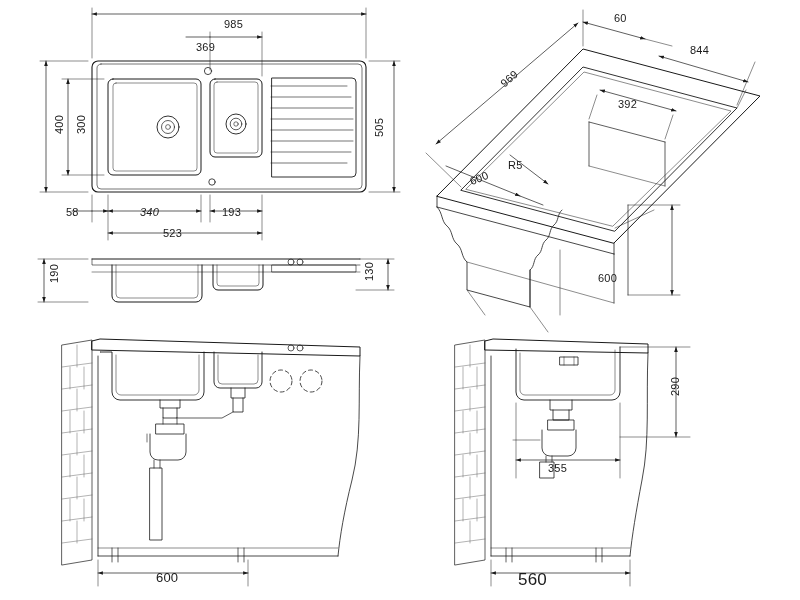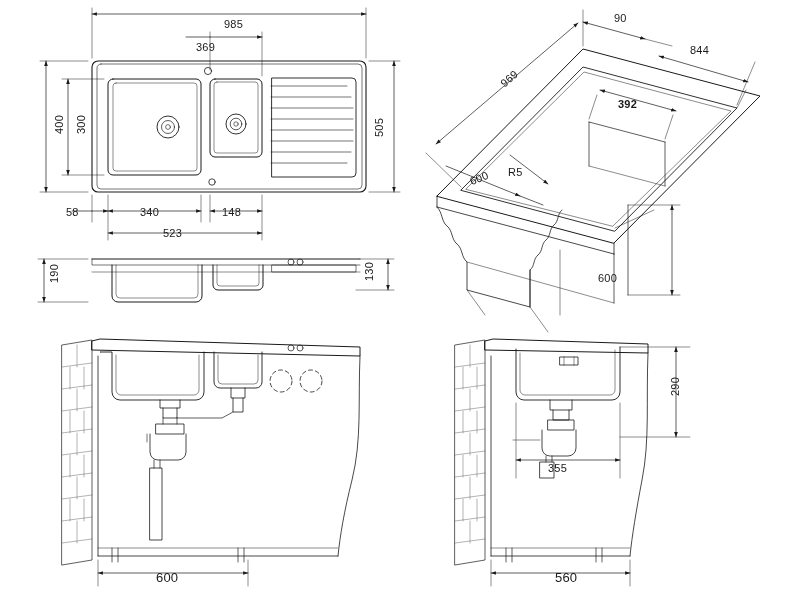--- a/index.html
+++ b/index.html
@@ -339,34 +339,34 @@
 
     </g>
   </svg>
 
   <div class="dim-text" style="left:224px; top:18px;">985</div>
   <div class="dim-text" style="left:196px; top:41px;">369</div>
   <div class="dim-text rot" style="left:373px; top:137px; transform:rotate(-90deg);">505</div>
   <div class="dim-text rot" style="left:53px; top:134px; transform:rotate(-90deg);">400</div>
   <div class="dim-text rot" style="left:75px; top:134px; transform:rotate(-90deg);">300</div>
   <div class="dim-text" style="left:66px; top:206px;">58</div>
-  <div class="dim-text" style="left:140px; top:206px;">340</div>
-  <div class="dim-text" style="left:222px; top:206px;">148</div>
+  <div class="dim-text" style="left:140px; top:206px;font-style:italic;">340</div>
+  <div class="dim-text" style="left:222px; top:206px;">193</div>
   <div class="dim-text" style="left:163px; top:227px;text-align:center;">523</div>
 
-  <div class="dim-text" style="left:614px; top:12px;">90</div>
+  <div class="dim-text" style="left:614px; top:12px;">60</div>
   <div class="dim-text" style="left:690px; top:44px;">844</div>
   <div class="dim-text rot" style="left:498px; top:80px; transform:rotate(-40deg);">969</div>
-  <div class="dim-text" style="left:618px; top:98px;font-weight:bold;">392</div>
-  <div class="dim-text" style="left:508px; top:166px;">R5</div>
+  <div class="dim-text" style="left:618px; top:98px;">392</div>
+  <div class="dim-text" style="left:508px; top:159px;">R5</div>
   <div class="dim-text rot" style="left:468px; top:176px; transform:rotate(-22deg);">600</div>
   <div class="dim-text" style="left:598px; top:272px;">600</div>
 
   <div class="dim-text rot" style="left:48px; top:283px; transform:rotate(-90deg);">190</div>
   <div class="dim-text rot" style="left:363px; top:281px; transform:rotate(-90deg);">130</div>
 
   <div class="dim-text" style="left:156px; top:570px; font-size:13px;">600</div>
 
   <div class="dim-text rot" style="left:669px; top:396px; transform:rotate(-90deg);">290</div>
   <div class="dim-text" style="left:548px; top:462px;">355</div>
-  <div class="dim-text" style="left:555px; top:570px; font-size:13px;">560</div>
+  <div class="dim-text" style="left:518px; top:570px; font-size:17px;">560</div>
 
 </div>
 
 </body></html>

